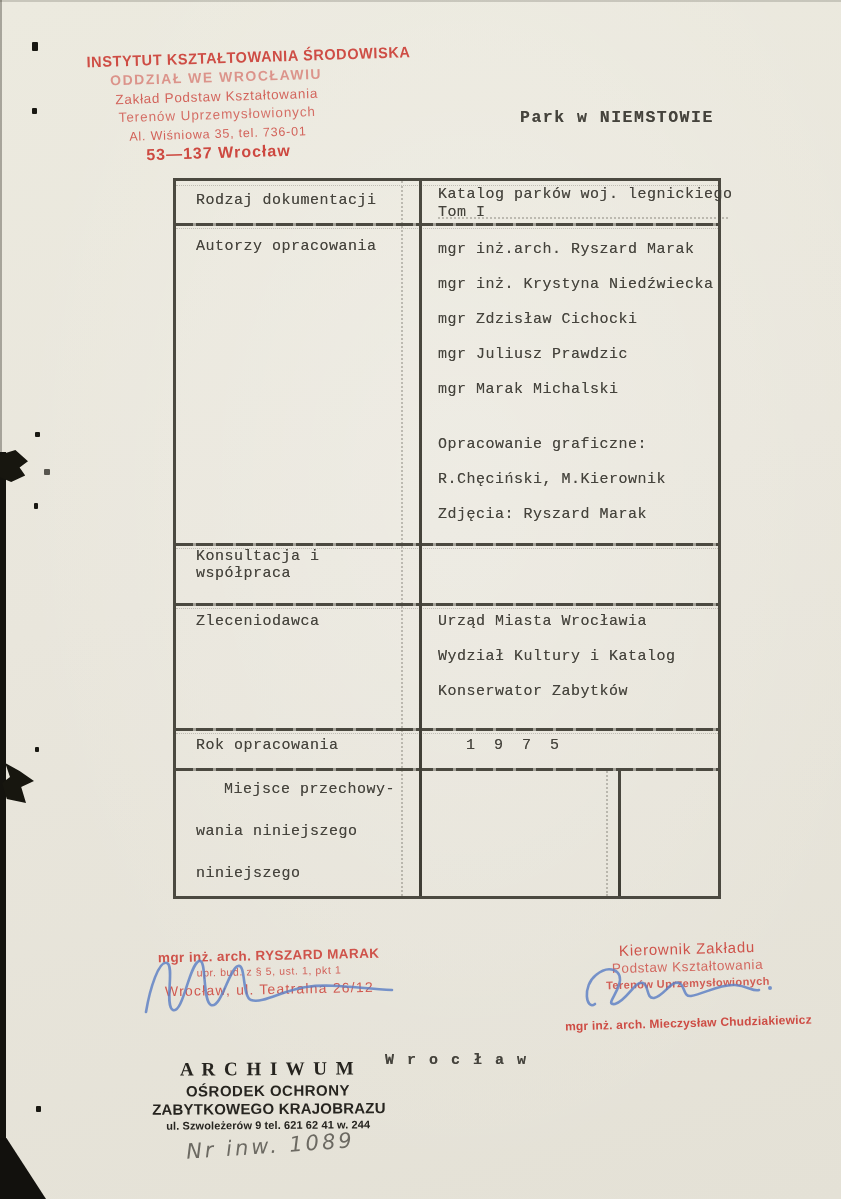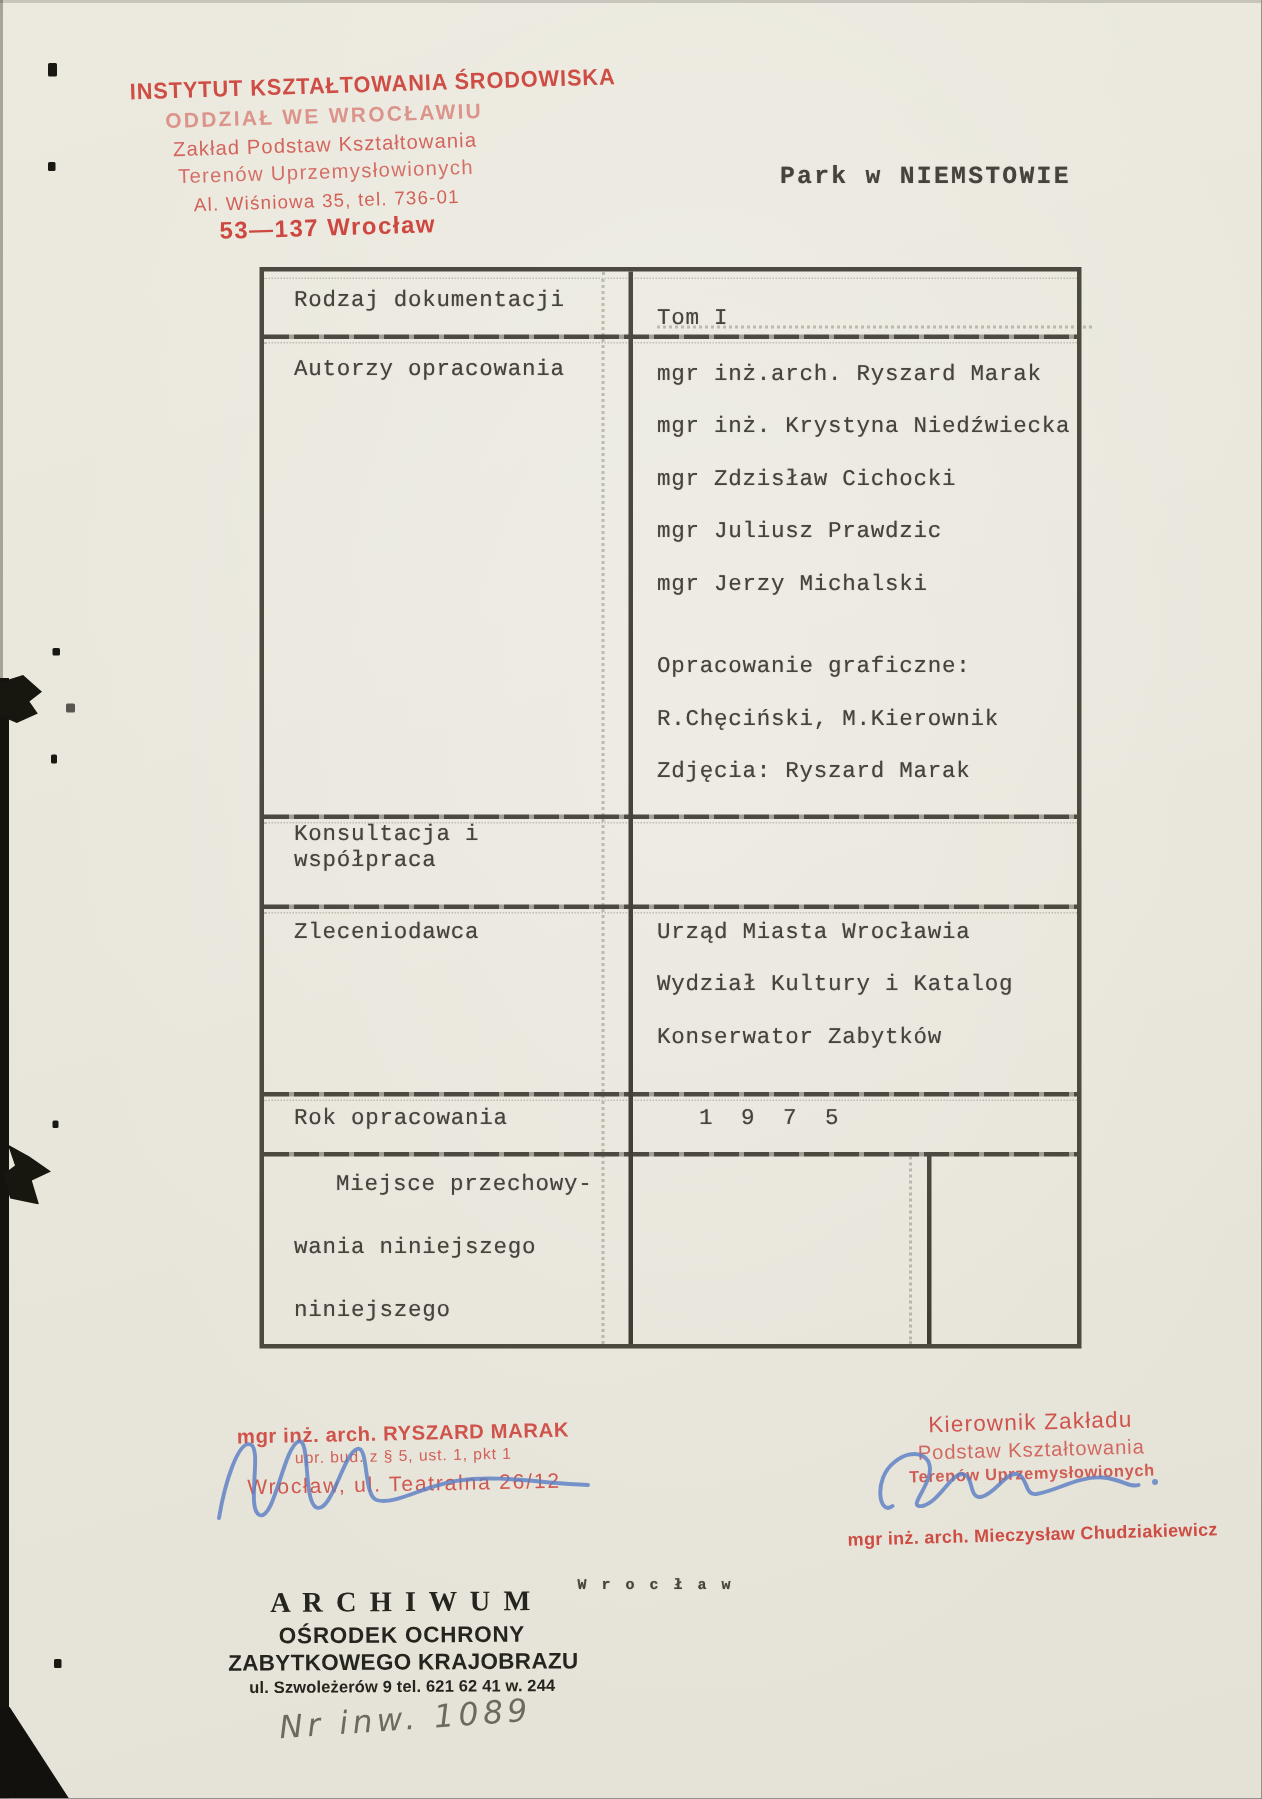--- a/index.html
+++ b/index.html
@@ -86,21 +86,21 @@
     text-align:center; color:#26241f; transform:rotate(-.4deg);
   }
   .st-arch div { white-space:nowrap; }
   .st-arch .l1 { font-family:"Liberation Serif","DejaVu Serif",serif; font-weight:bold; font-size:19px; letter-spacing:2px; }
   .st-arch .l2 { font-size:15px; font-weight:bold; letter-spacing:.5px; margin-top:2px; }
   .st-arch .l3 { font-size:15px; font-weight:bold; letter-spacing:.2px; margin-top:1px; }
   .st-arch .l4 { font-size:11px; font-weight:bold; letter-spacing:.1px; margin-top:2px; }
 
   .city-typed {
     position:absolute; left:385px; top:1052px;
-    font-size:10px; font-weight:bold; letter-spacing:2px;
+    font-size:15px; font-weight:bold; letter-spacing:2px;
   }
   .handwriting {
     position:absolute; left:186px; top:1134px;
     font-family:"DejaVu Sans", sans-serif;
     font-style:italic;
     font-size:21px; letter-spacing:3px;
     color:#57554e;
     transform:rotate(-4deg);
     opacity:.85;
   }
@@ -169,28 +169,29 @@
     <div class="hrule" style="top:547px;"></div>
     <div class="hrule-soft" style="top:552px;"></div>
     <div class="hrule" style="top:587px;"></div>
     <div class="vdots" style="left:225px;top:0;height:715px;"></div>
     <div class="vrule" style="left:243px;top:0;height:715px;"></div>
     <div class="vrule" style="left:442px;top:587px;height:128px;"></div>
     <div class="vdots" style="left:430px;top:587px;height:128px;"></div>
     <div class="dotline" style="left:262px;top:36px;width:290px;"></div>
 
     <div class="tw cell" style="left:20px;top:11px;">Rodzaj dokumentacji</div>
+    <div class="tw cell" style="left:262px;top:5px;">Katalog parków woj. legnickiego</div>
     <div class="tw cell" style="left:262px;top:23px;width:298px;text-align:left;">Tom I</div>
 
     <div class="tw cell" style="left:20px;top:57px;">Autorzy opracowania</div>
     <div class="tw cell" style="left:262px;top:60px;">mgr inż.arch. Ryszard Marak</div>
     <div class="tw cell" style="left:262px;top:95px;">mgr inż. Krystyna Niedźwiecka</div>
     <div class="tw cell" style="left:262px;top:130px;">mgr Zdzisław Cichocki</div>
     <div class="tw cell" style="left:262px;top:165px;">mgr Juliusz Prawdzic</div>
-    <div class="tw cell" style="left:262px;top:200px;">mgr Jerzy Michalski</div>
+    <div class="tw cell" style="left:262px;top:200px;">mgr Marak Michalski</div>
     <div class="tw cell" style="left:262px;top:255px;">Opracowanie graficzne:</div>
     <div class="tw cell" style="left:262px;top:290px;">R.Chęciński, M.Kierownik</div>
     <div class="tw cell" style="left:262px;top:325px;">Zdjęcia: Ryszard Marak</div>
 
     <div class="tw cell" style="left:20px;top:367px;">Konsultacja i</div>
     <div class="tw cell" style="left:20px;top:384px;">współpraca</div>
 
     <div class="tw cell" style="left:20px;top:432px;">Zleceniodawca</div>
     <div class="tw cell" style="left:262px;top:432px;">Urząd Miasta Wrocławia</div>
     <div class="tw cell" style="left:262px;top:467px;">Wydział Kultury i Katalog</div>

